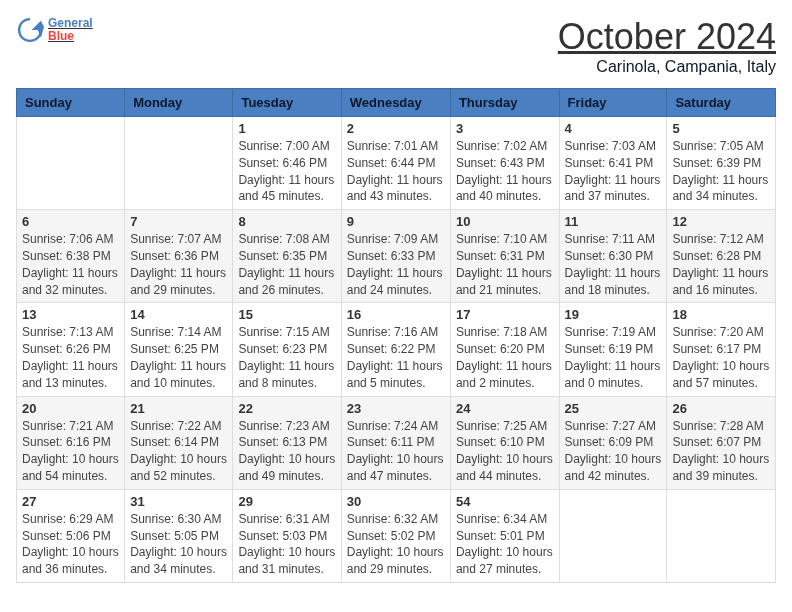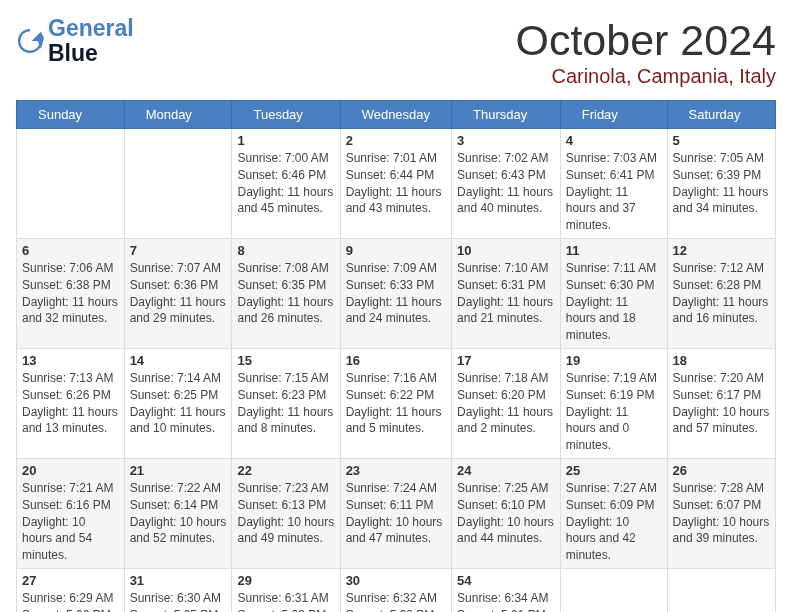--- a/index.html
+++ b/index.html
@@ -15,55 +15,57 @@
       justify-content: space-between;
       align-items: flex-start;
       margin-bottom: 12px;
     }
     .logo {
       display: flex;
       align-items: center;
       gap: 4px;
     }
     .logo-text {
-      font-size: 23px;
+      font-size: 12px;
       font-weight: bold;
       color: #333;
       line-height: 1.1;
+      text-decoration: underline;
     }
     .logo-text span {
       color: #4a7fc1;
     }
     .logo-icon {
       width: 28px;
       height: 28px;
     }
     .title-block {
       text-align: right;
     }
     .month-title {
-      font-size: 43px;
+      font-size: 36px;
       font-weight: normal;
       color: #333;
+      text-decoration: underline;
     }
     .location-title {
-      font-size: 20px;
-      color: #7f1d1d;
+      font-size: 16px;
+      color: #0f172a;
     }
     .calendar {
       width: 100%;
       border-collapse: collapse;
       border: 1px solid #ccc;
     }
     .calendar th {
       background-color: #4a7fc1;
-      color: #ffffff;
+      color: #0f172a;
       font-size: 13px;
-      font-weight: normal;
-      padding: 6px 21px;
+      font-weight: bold;
+      padding: 6px 8px;
       text-align: left;
       border: 1px solid #3a6fa8;
     }
     .calendar td {
       vertical-align: top;
       padding: 4px 5px;
       font-size: 10.5px;
       color: #333;
       border: 1px solid #ddd;
       width: 110px;
@@ -93,21 +95,21 @@
 <body>
 
 <div class="header">
   <div class="logo">
     <svg class="logo-icon" viewBox="0 0 36 36">
       <path d="M18 4 C10 4 4 10 4 18 C4 26 10 32 18 32 C26 32 32 26 32 18" fill="none" stroke="#4a7fc1" stroke-width="3"></path>
       <polygon points="32,6 20,18 28,18 32,28 36,14" fill="#4a7fc1"></polygon>
     </svg>
     <div class="logo-text">
       <div><span>General</span></div>
-      <div><span style="color:#0f172a;">Blue</span></div>
+      <div><span style="color:#ef4444;">Blue</span></div>
     </div>
   </div>
   <div class="title-block">
     <div class="month-title">October 2024</div>
     <div class="location-title">Carinola, Campania, Italy</div>
   </div>
 </div>
 
 <table class="calendar">
   <thead>

